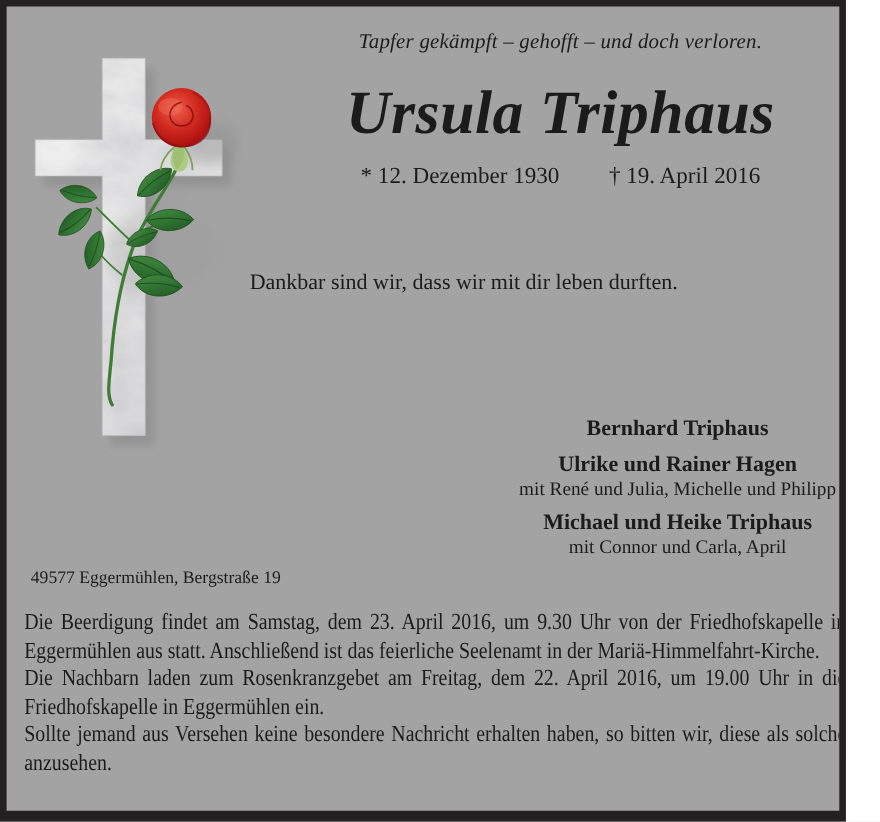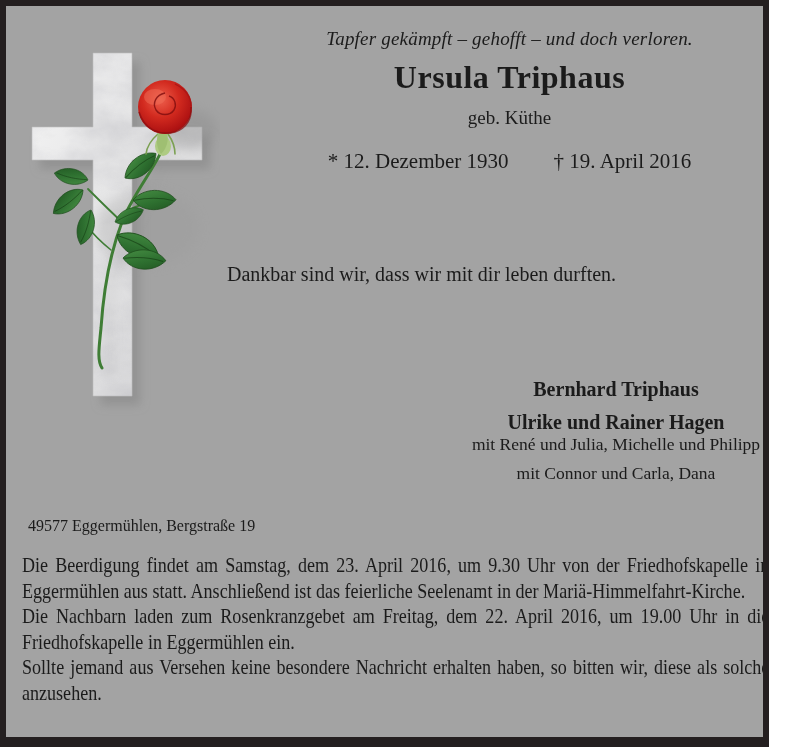--- a/index.html
+++ b/index.html
@@ -31,22 +31,24 @@
     padding-left: 16px;
     text-align: center;
   }
   .epitaph {
     font-style: italic;
     font-size: 19px;
     line-height: 26px;
     letter-spacing: 0.2px;
   }
   .deceased-name {
-    font-size: 32px;
+    margin-top: 26px;
+    font-size: 56px;
     font-weight: bold;
+    font-style: italic;
     letter-spacing: 0.5px;
     line-height: 50px;
   }
   .maiden-name {
     margin-top: 4px;
     font-size: 19px;
     line-height: 24px;
   }
   .dates {
     margin-top: 18px;
@@ -55,21 +57,21 @@
   }
   .dates .death-date { margin-left: 45px; }
 
   
   .main-text {
     position: absolute; left: 221px; top: 229px; width: 549px;
     font-size: 20px;
     line-height: 27px;
     text-align: justify;
   }
-  .main-text .para-2 { margin-top: 26px; }
+  .main-text .para-2 { margin-top: 9px; }
 
   
   .mourners {
     position: absolute; left: 440px; top: 371px; width: 340px;
   }
   .mourner { margin-bottom: 9px; text-align: center; }
   .mourner-name {
     font-size: 20px;
     font-weight: bold;
     line-height: 24px;
@@ -175,41 +177,41 @@
       <ellipse cx="130" cy="47" rx="11" ry="8" fill="#ef6d57" opacity="0.5"></ellipse>
       <path d="M114 62 C119 79 134 86 150 82 C162 78 167 68 166 57" stroke="#8c0f10" stroke-width="1.6" fill="none" opacity="0.75"></path>
       <path d="M140 43 C131 45 127 53 131 60 C135 66 145 66 149 60 C152 55 150 48 144 46" stroke="#7e0c0e" stroke-width="1.4" fill="none" opacity="0.8"></path>
       <path d="M150 34 C160 39 166 47 166 56" stroke="#a81414" stroke-width="1.3" fill="none" opacity="0.8"></path>
     </svg>
   </div>
 
   <div class="header">
     <div class="epitaph">Tapfer gekämpft – gehofft – und doch verloren.</div>
     <div class="deceased-name">Ursula Triphaus</div>
-    <div class="maiden-name">geb. Küthe</div>
     <div class="dates">
       <span class="birth-date">* 12. Dezember 1930</span><span class="death-date">† 19. April 2016</span>
     </div>
   </div>
 
   <div class="main-text">
     <p class="para-2">Dankbar sind wir, dass wir mit dir leben durften.</p>
   </div>
 
   <div class="mourners">
     <div class="mourner">
       <div class="mourner-name">Bernhard Triphaus</div>
 
     </div>
     <div class="mourner">
       <div class="mourner-name">Ulrike und Rainer Hagen</div>
       <div class="mourner-with">mit René und Julia, Michelle und Philipp</div>
     </div>
     <div class="mourner">
-      <div class="mourner-with">mit Connor und Carla, Dana</div>
+      <div class="mourner-name">Michael und Heike Triphaus</div>
+      <div class="mourner-with">mit Connor und Carla, April</div>
     </div>
   </div>
 
   <div class="address">49577 Eggermühlen, Bergstraße 19</div>
 
   <div class="details">
     <div class="details-scale">
       <p>Die Beerdigung findet am Samstag, dem 23. April 2016, um 9.30 Uhr von der Friedhofskapelle in Eggermühlen aus statt. Anschließend ist das feierliche Seelenamt in der Mariä-Himmelfahrt-Kirche.</p>
       <p>Die Nachbarn laden zum Rosenkranzgebet am Freitag, dem 22. April 2016, um 19.00 Uhr in die Friedhofskapelle in Eggermühlen ein.</p>
       <p>Sollte jemand aus Versehen keine besondere Nachricht erhalten haben, so bitten wir, diese als solche anzusehen.</p>

